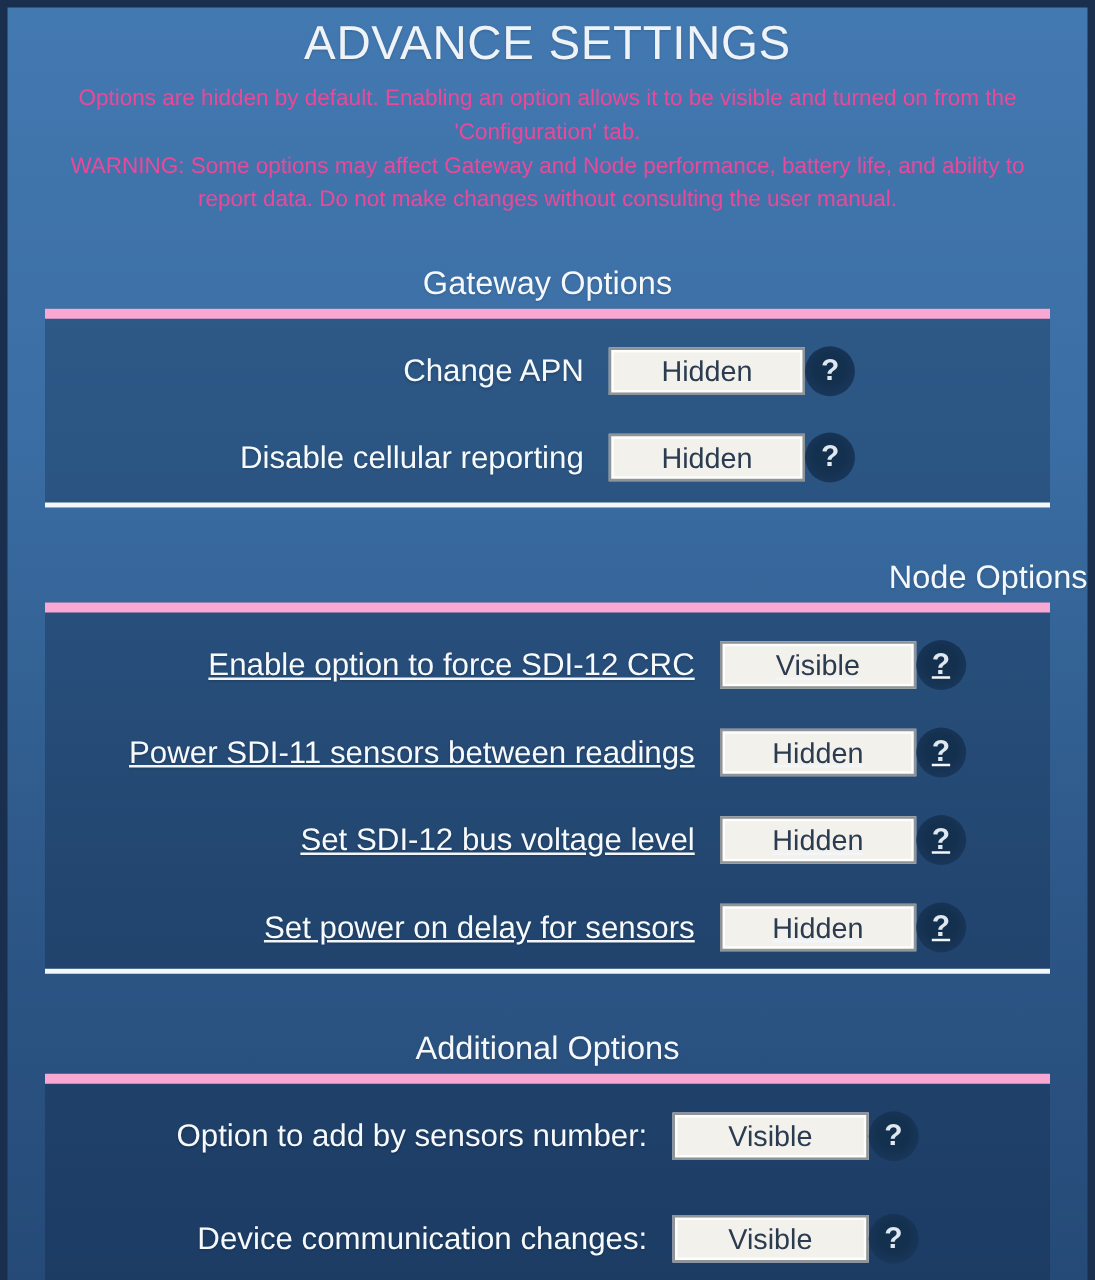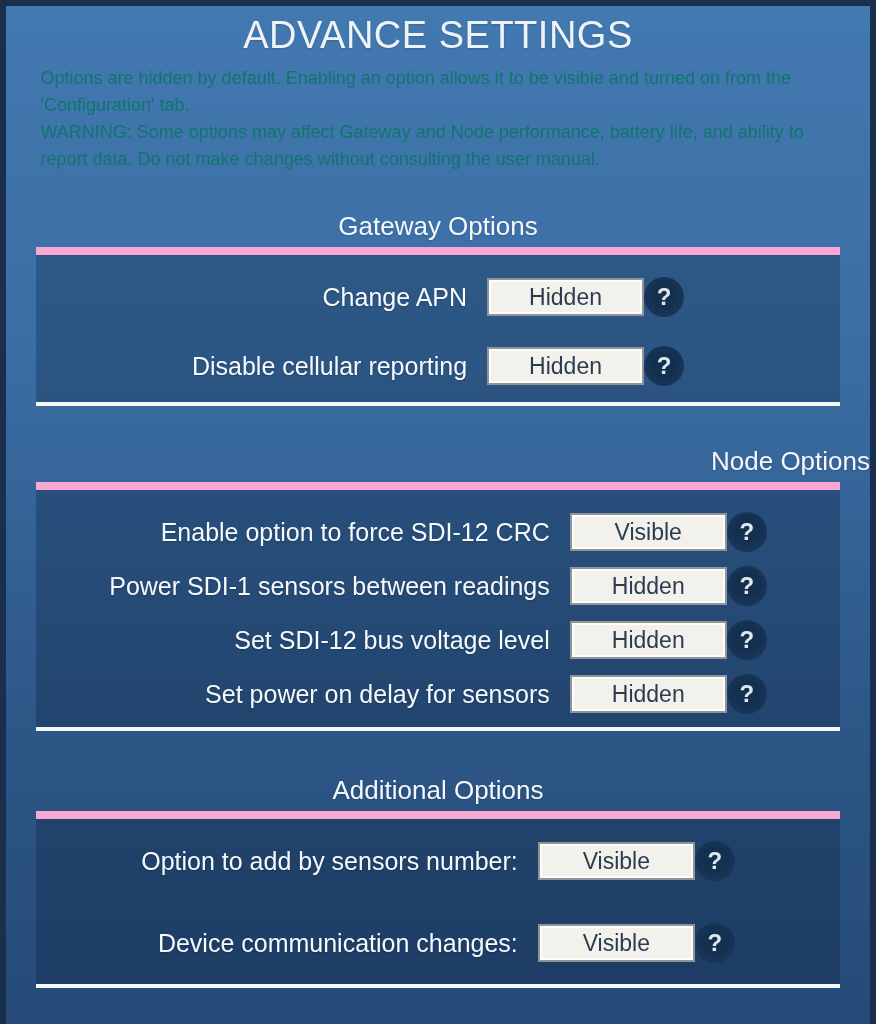--- a/index.html
+++ b/index.html
@@ -23,23 +23,24 @@
     font-weight: 400;
     letter-spacing: 0.5px;
     color: #eef3f8;
     margin: 8px 0 8px 0;
     text-shadow: 0 1px 2px rgba(0,0,0,0.15);
   }
 
   .intro {
     width: 795px;
     margin: 0 auto;
+    text-align: center;
     font-size: 18px;
     line-height: 27px;
-    color: #0f766e;
+    color: #ec4899;
   }
 
   .section-heading {
     text-align: center;
     font-size: 26px;
     font-weight: 400;
     color: #f5f8fb;
     text-shadow: 0 1px 2px rgba(0,0,0,0.15);
   }
 
@@ -57,21 +58,21 @@
 
   .option-grid {
     display: grid;
     grid-template-columns: max-content 137px 40px;
     column-gap: 20px;
     justify-content: center;
     align-items: center;
   }
 
   .panel-gateway .option-grid    { padding: 22px 0 16px 0; row-gap: 29px; }
-  .panel-node .option-grid       { padding: 22px 0 13px 0; row-gap: 14px; }
+  .panel-node .option-grid       { padding: 22px 0 13px 0; row-gap: 30px; text-decoration: underline; }
   .panel-additional .option-grid { padding: 22px 0 21px 0; row-gap: 42px; }
 
   .option-label {
     font-size: 25px;
     color: #f7fafc;
     text-align: right;
     white-space: nowrap;
     text-shadow: 0 1px 2px rgba(0,0,0,0.2);
   }
 
@@ -127,21 +128,21 @@
 </div>
 
 <h2 class="section-heading node">Node Options</h2>
 <div class="section-panel panel-node">
   <div class="option-grid">
 
     <div class="option-label">Enable option to force SDI-12 CRC</div>
     <button class="toggle-button">Visible</button>
     <div class="help-button">?</div>
 
-    <div class="option-label">Power SDI-1 sensors between readings</div>
+    <div class="option-label">Power SDI-11 sensors between readings</div>
     <button class="toggle-button">Hidden</button>
     <div class="help-button">?</div>
 
     <div class="option-label">Set SDI-12 bus voltage level</div>
     <button class="toggle-button">Hidden</button>
     <div class="help-button">?</div>
 
     <div class="option-label">Set power on delay for sensors</div>
     <button class="toggle-button">Hidden</button>
     <div class="help-button">?</div>

